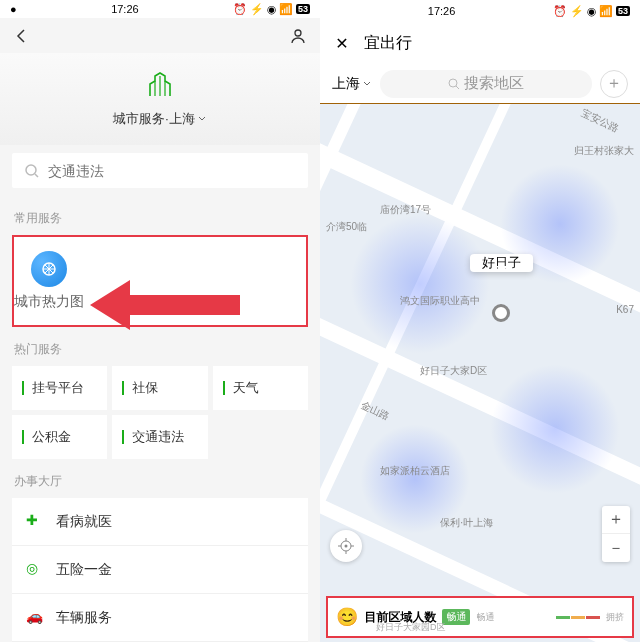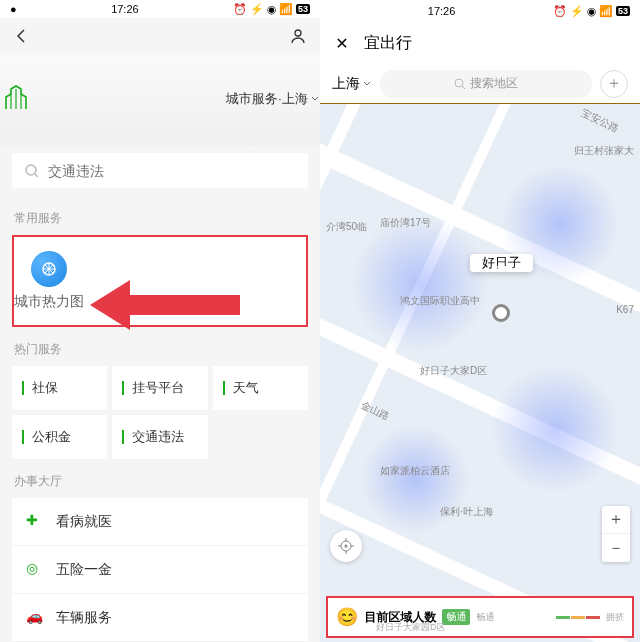--- a/index.html
+++ b/index.html
@@ -2,21 +2,21 @@
 <html><head>
 <meta charset="utf-8">
 <style>
 *{margin:0;padding:0;box-sizing:border-box;font-family:-apple-system,"PingFang SC",sans-serif}
 body{background:#f5f5f5;width:640px;height:642px;display:flex;overflow:hidden}
 .screen{width:320px;height:642px;background:#fff;position:relative;display:flex;flex-direction:column;overflow:hidden}
 .status{height:22px;background:#fff;display:flex;align-items:center;justify-content:space-between;padding:0 10px;font-size:11px;color:#000}
 .status-icons{display:flex;gap:3px;align-items:center}
 .nav{height:42px;display:flex;align-items:center;justify-content:space-between;padding:0 12px}
 .back-icon,.user-icon,.close-icon{width:20px;height:20px;display:flex;align-items:center;justify-content:center}
-.hero{height:110px;background:linear-gradient(#fafafa,#f0f0f0);display:flex;flex-direction:row;align-items:center;justify-content:space-between;gap:8px}
+.hero{height:110px;background:linear-gradient(#fafafa,#f0f0f0);display:flex;flex-direction:column;align-items:center;justify-content:center;gap:8px}
 .building-icon{width:32px;height:32px;color:#1aad19}
 .loc{font-size:13px;color:#333;display:flex;align-items:center;gap:2px}
 .search{margin:8px 12px;background:#fff;border-radius:2px;height:42px;display:flex;align-items:center;padding:0 12px;gap:8px;color:#999}
 .search input{border:none;outline:none;font-size:14px;flex:1;background:none}
 .sec-title{padding:14px 14px 8px;font-size:12px;color:#999}
 .common-card{margin:0 12px;background:#fff;padding:14px 0;display:flex;border:2px solid #e63946}
 .common-item{width:70px;display:flex;flex-direction:column;align-items:center;gap:6px}
 .ci-icon{width:36px;height:36px;border-radius:50%;background:radial-gradient(circle at 30% 30%,#5bb5ff,#1e88e5);display:flex;align-items:center;justify-content:center;color:#fff}
 .ci-label{font-size:14px;color:#666;text-align:left}
 .hot-grid{margin:0 12px;display:grid;grid-template-columns:1fr 1fr 1fr;gap:5px}
@@ -24,21 +24,21 @@
 .hot-item::before{content:"";width:2px;height:14px;background:#1aad19;margin-right:8px}
 .lobby{margin:0 12px;background:#fff}
 .lobby-row{height:48px;display:flex;align-items:center;padding:0 14px;gap:10px;border-bottom:1px solid #f0f0f0;font-size:14px;color:#333}
 .lobby-icon{width:20px;height:20px;color:#1aad19}
 .arrow{position:absolute;z-index:5;pointer-events:none}
 .a1{left:90px;top:275px;width:150px;height:80px}
 
 .nav2{height:42px;display:flex;align-items:center;padding:0 12px;gap:12px;font-size:16px}
 .filter{height:40px;display:flex;align-items:center;padding:0 12px;gap:8px;border-bottom:1px solid #a16207}
 .city{font-size:14px;display:flex;align-items:center;gap:2px}
-.sbox{flex:1;background:#f5f5f5;border-radius:16px;height:28px;display:flex;align-items:center;justify-content:center;gap:4px;font-size:12px;color:#999}
+.sbox{flex:1;background:#f5f5f5;border-radius:16px;height:28px;display:flex;align-items:center;justify-content:center;gap:4px;font-size:15px;color:#999}
 .plus{width:28px;height:28px;border:1px solid #ddd;border-radius:50%;display:flex;align-items:center;justify-content:center;color:#999}
 .map{flex:1;position:relative;background:#e8eef5;overflow:hidden}
 .road{position:absolute;background:#fff;transform-origin:top left}
 .r1{width:450px;height:18px;left:-20px;top:30px;transform:rotate(25deg)}
 .r2{width:450px;height:16px;left:-30px;top:200px;transform:rotate(25deg)}
 .r3{width:450px;height:14px;left:-30px;top:380px;transform:rotate(25deg)}
 .r4{width:550px;height:12px;left:50px;top:-20px;transform:rotate(115deg)}
 .r5{width:550px;height:10px;left:200px;top:-20px;transform:rotate(115deg)}
 .heat{position:absolute;border-radius:50%;background:radial-gradient(circle,rgba(100,130,255,.4),rgba(100,130,255,0) 70%)}
 .h1{width:140px;height:140px;left:30px;top:110px}
@@ -111,22 +111,22 @@
           <svg width="20" height="20" viewBox="0 0 20 20">
             <circle cx="10" cy="10" r="6" stroke="#fff" fill="none" stroke-width="1.5"></circle>
             <path d="M10 4v12M4 10h12M6 6l8 8M14 6l-8 8" stroke="#fff" stroke-width="1"></path>
           </svg>
         </div>
       <span class="ci-label">城市热力图</span>
     </div>
   </div>
   <div class="sec-title">热门服务</div>
   <div class="hot-grid">
+    <div class="hot-item">挂号平台</div>
     <div class="hot-item">社保</div>
-    <div class="hot-item">挂号平台</div>
     <div class="hot-item">天气</div>
     <div class="hot-item">公积金</div>
     <div class="hot-item">交通违法</div>
   </div>
   <div class="sec-title">办事大厅</div>
   <div class="lobby">
     <div class="lobby-row">
         <span class="lobby-icon">✚</span>
         <span>看病就医</span>
       </div>
@@ -173,28 +173,28 @@
   <div class="map">
     <div class="road r1"></div>
       <div class="road r2"></div>
       <div class="road r3"></div>
       <div class="road r4"></div>
       <div class="road r5"></div>
     <div class="heat h1"></div>
       <div class="heat h2"></div>
       <div class="heat h3"></div>
       <div class="heat h4"></div>
-    <span class="poi" style="left:60px;top:112px">庙价湾17号</span>
+    <span class="poi" style="left:60px;top:99px">庙价湾17号</span>
     <span class="poi" style="left:100px;top:260px">好日子大家D区</span>
     <span class="poi" style="right:6px;top:40px">归王村张家大</span>
     <span class="poi" style="left:6px;top:116px">介湾50临</span>
     <span class="poi" style="left:80px;top:190px">鸿文国际职业高中</span>
     <span class="poi" style="right:20px;top:10px;transform:rotate(25deg)">宝安公路</span>
     <span class="poi" style="left:60px;top:360px">如家派柏云酒店</span>
-    <span class="poi" style="left:120px;top:401px">保利·叶上海</span>
+    <span class="poi" style="left:120px;top:412px">保利·叶上海</span>
     <span class="poi" style="left:40px;top:300px;transform:rotate(25deg)">金山路</span>
     <span class="poi" style="right:6px;top:200px">K67</span>
     <div class="pin-label" style="left:150px;top:150px">好日子</div>
     <div class="pin" style="left:172px;top:200px"></div>
     <div class="locate-btn">
         <svg width="18" height="18">
           <circle cx="9" cy="9" r="5" stroke="#888" fill="none"></circle>
           <circle cx="9" cy="9" r="1.5" fill="#888"></circle>
           <path d="M9 1v3M9 14v3M1 9h3M14 9h3" stroke="#888"></path>
         </svg>

